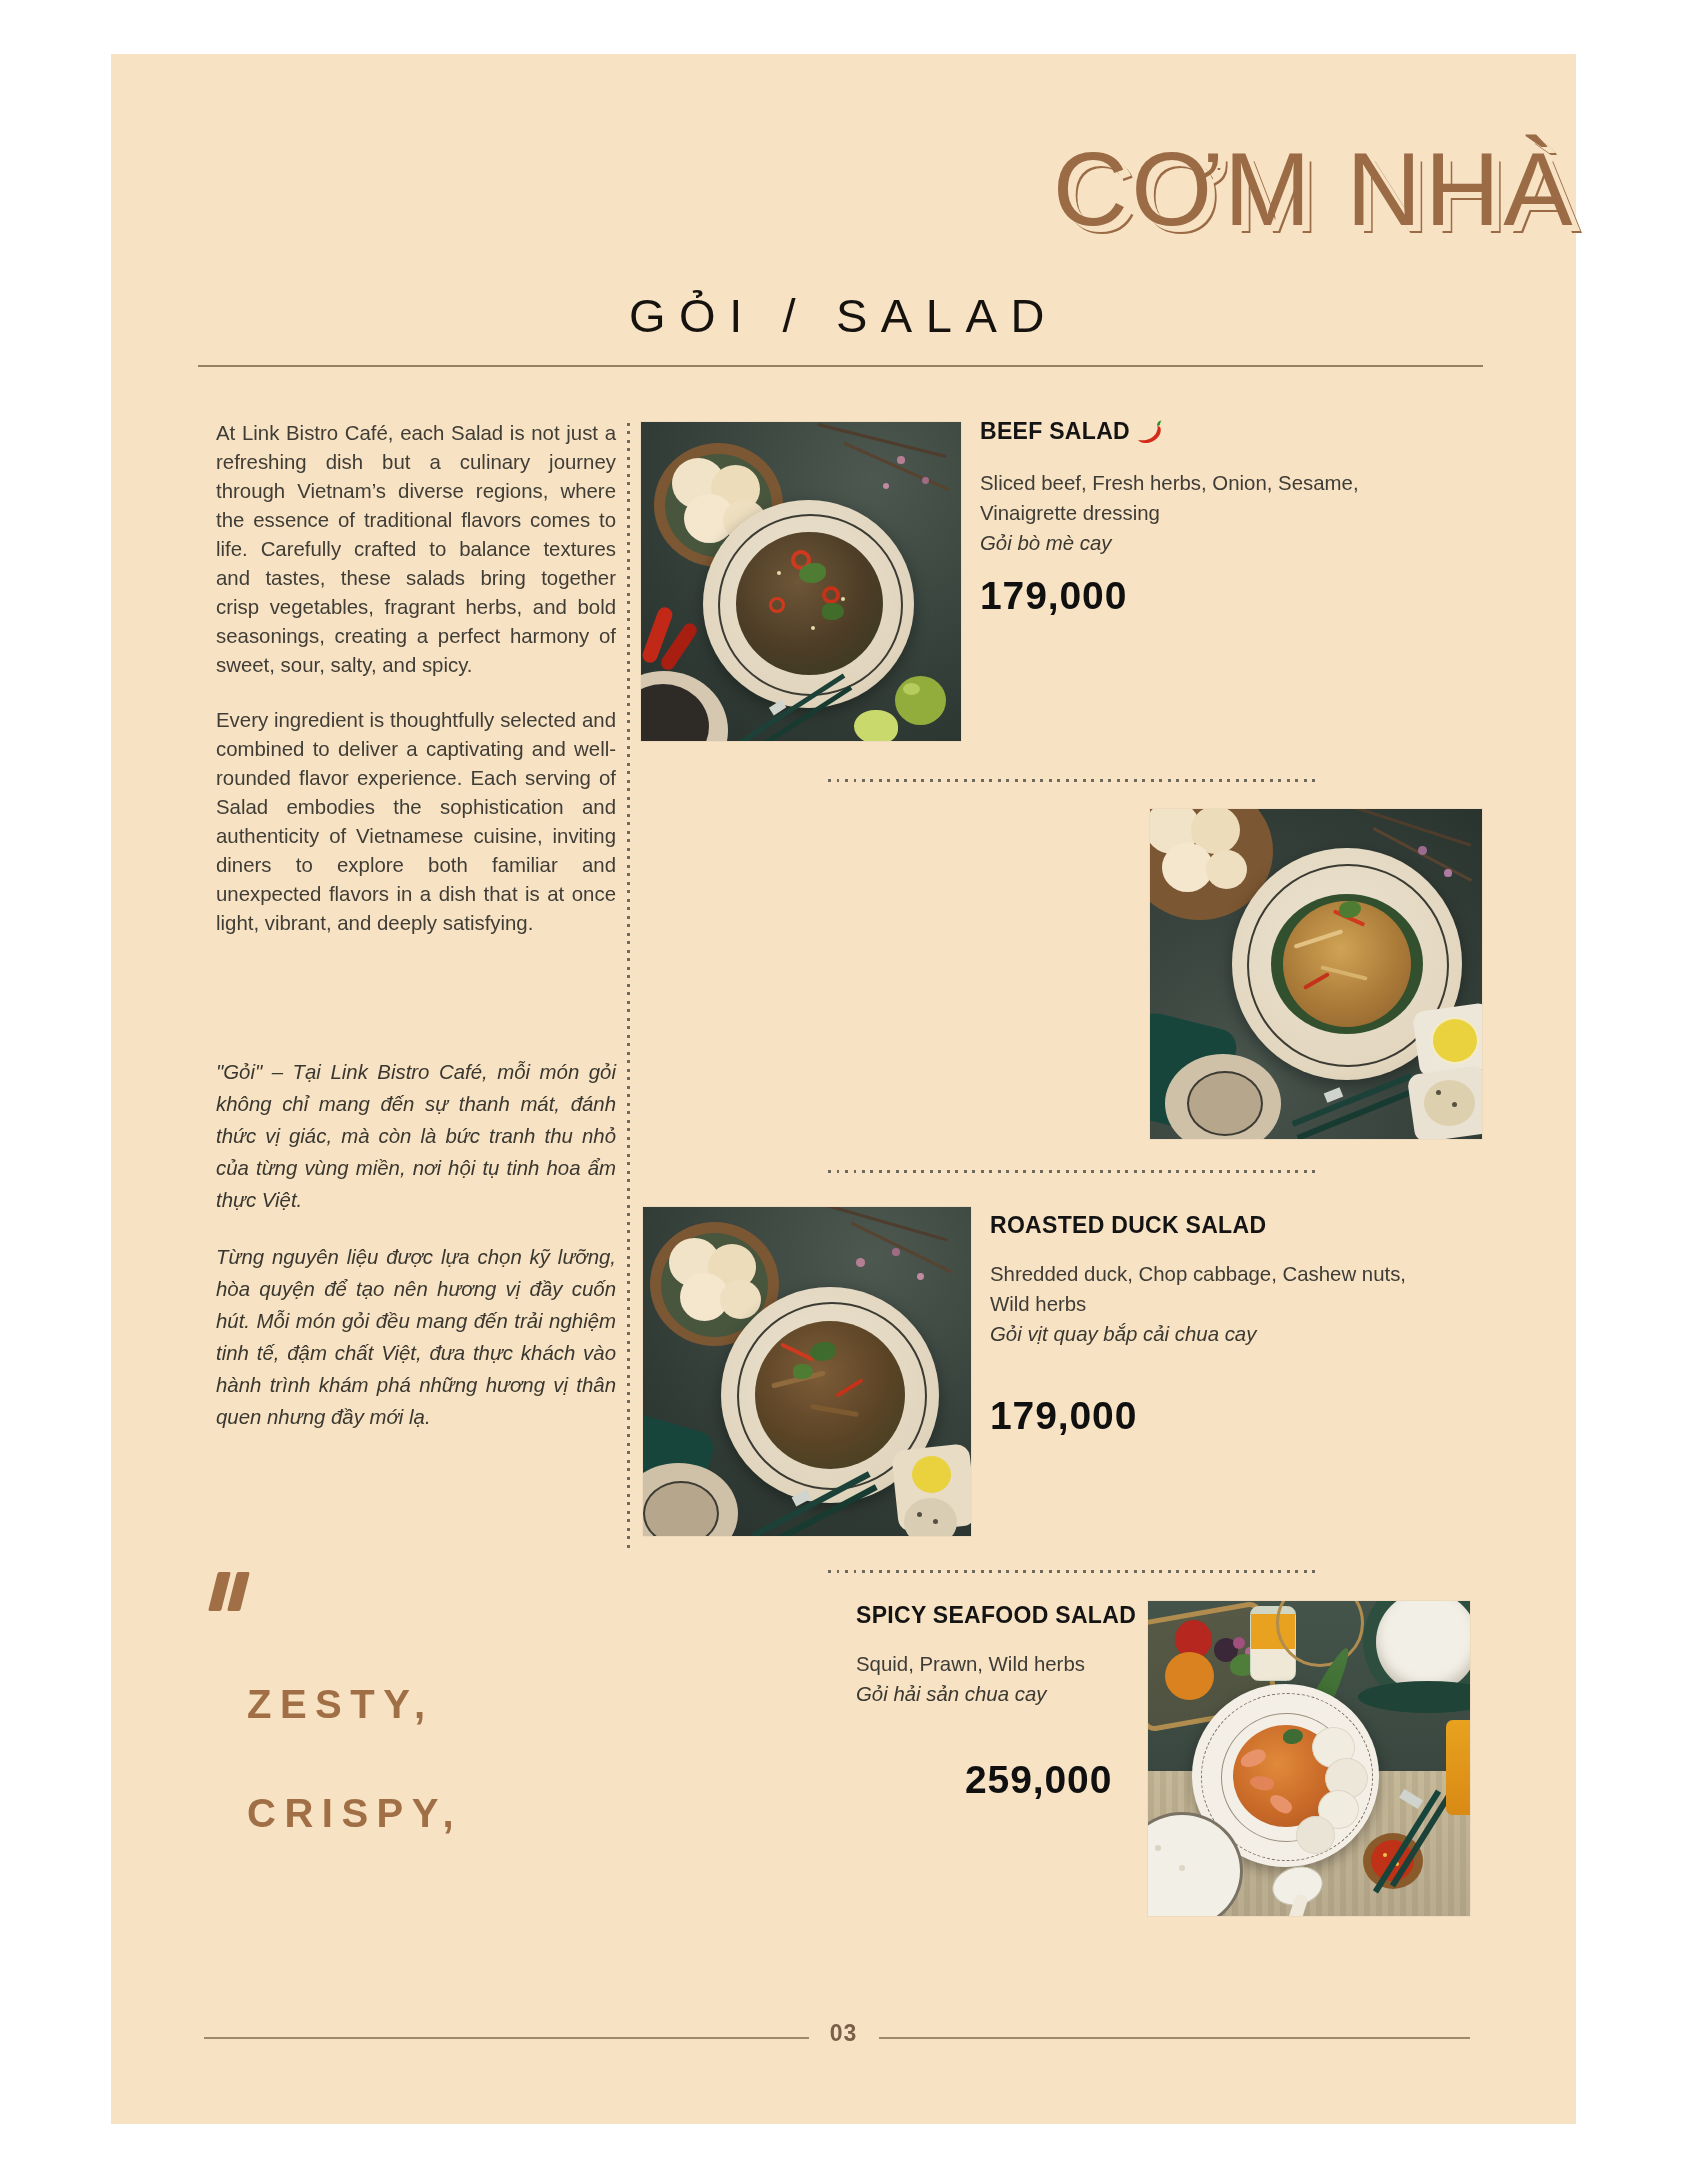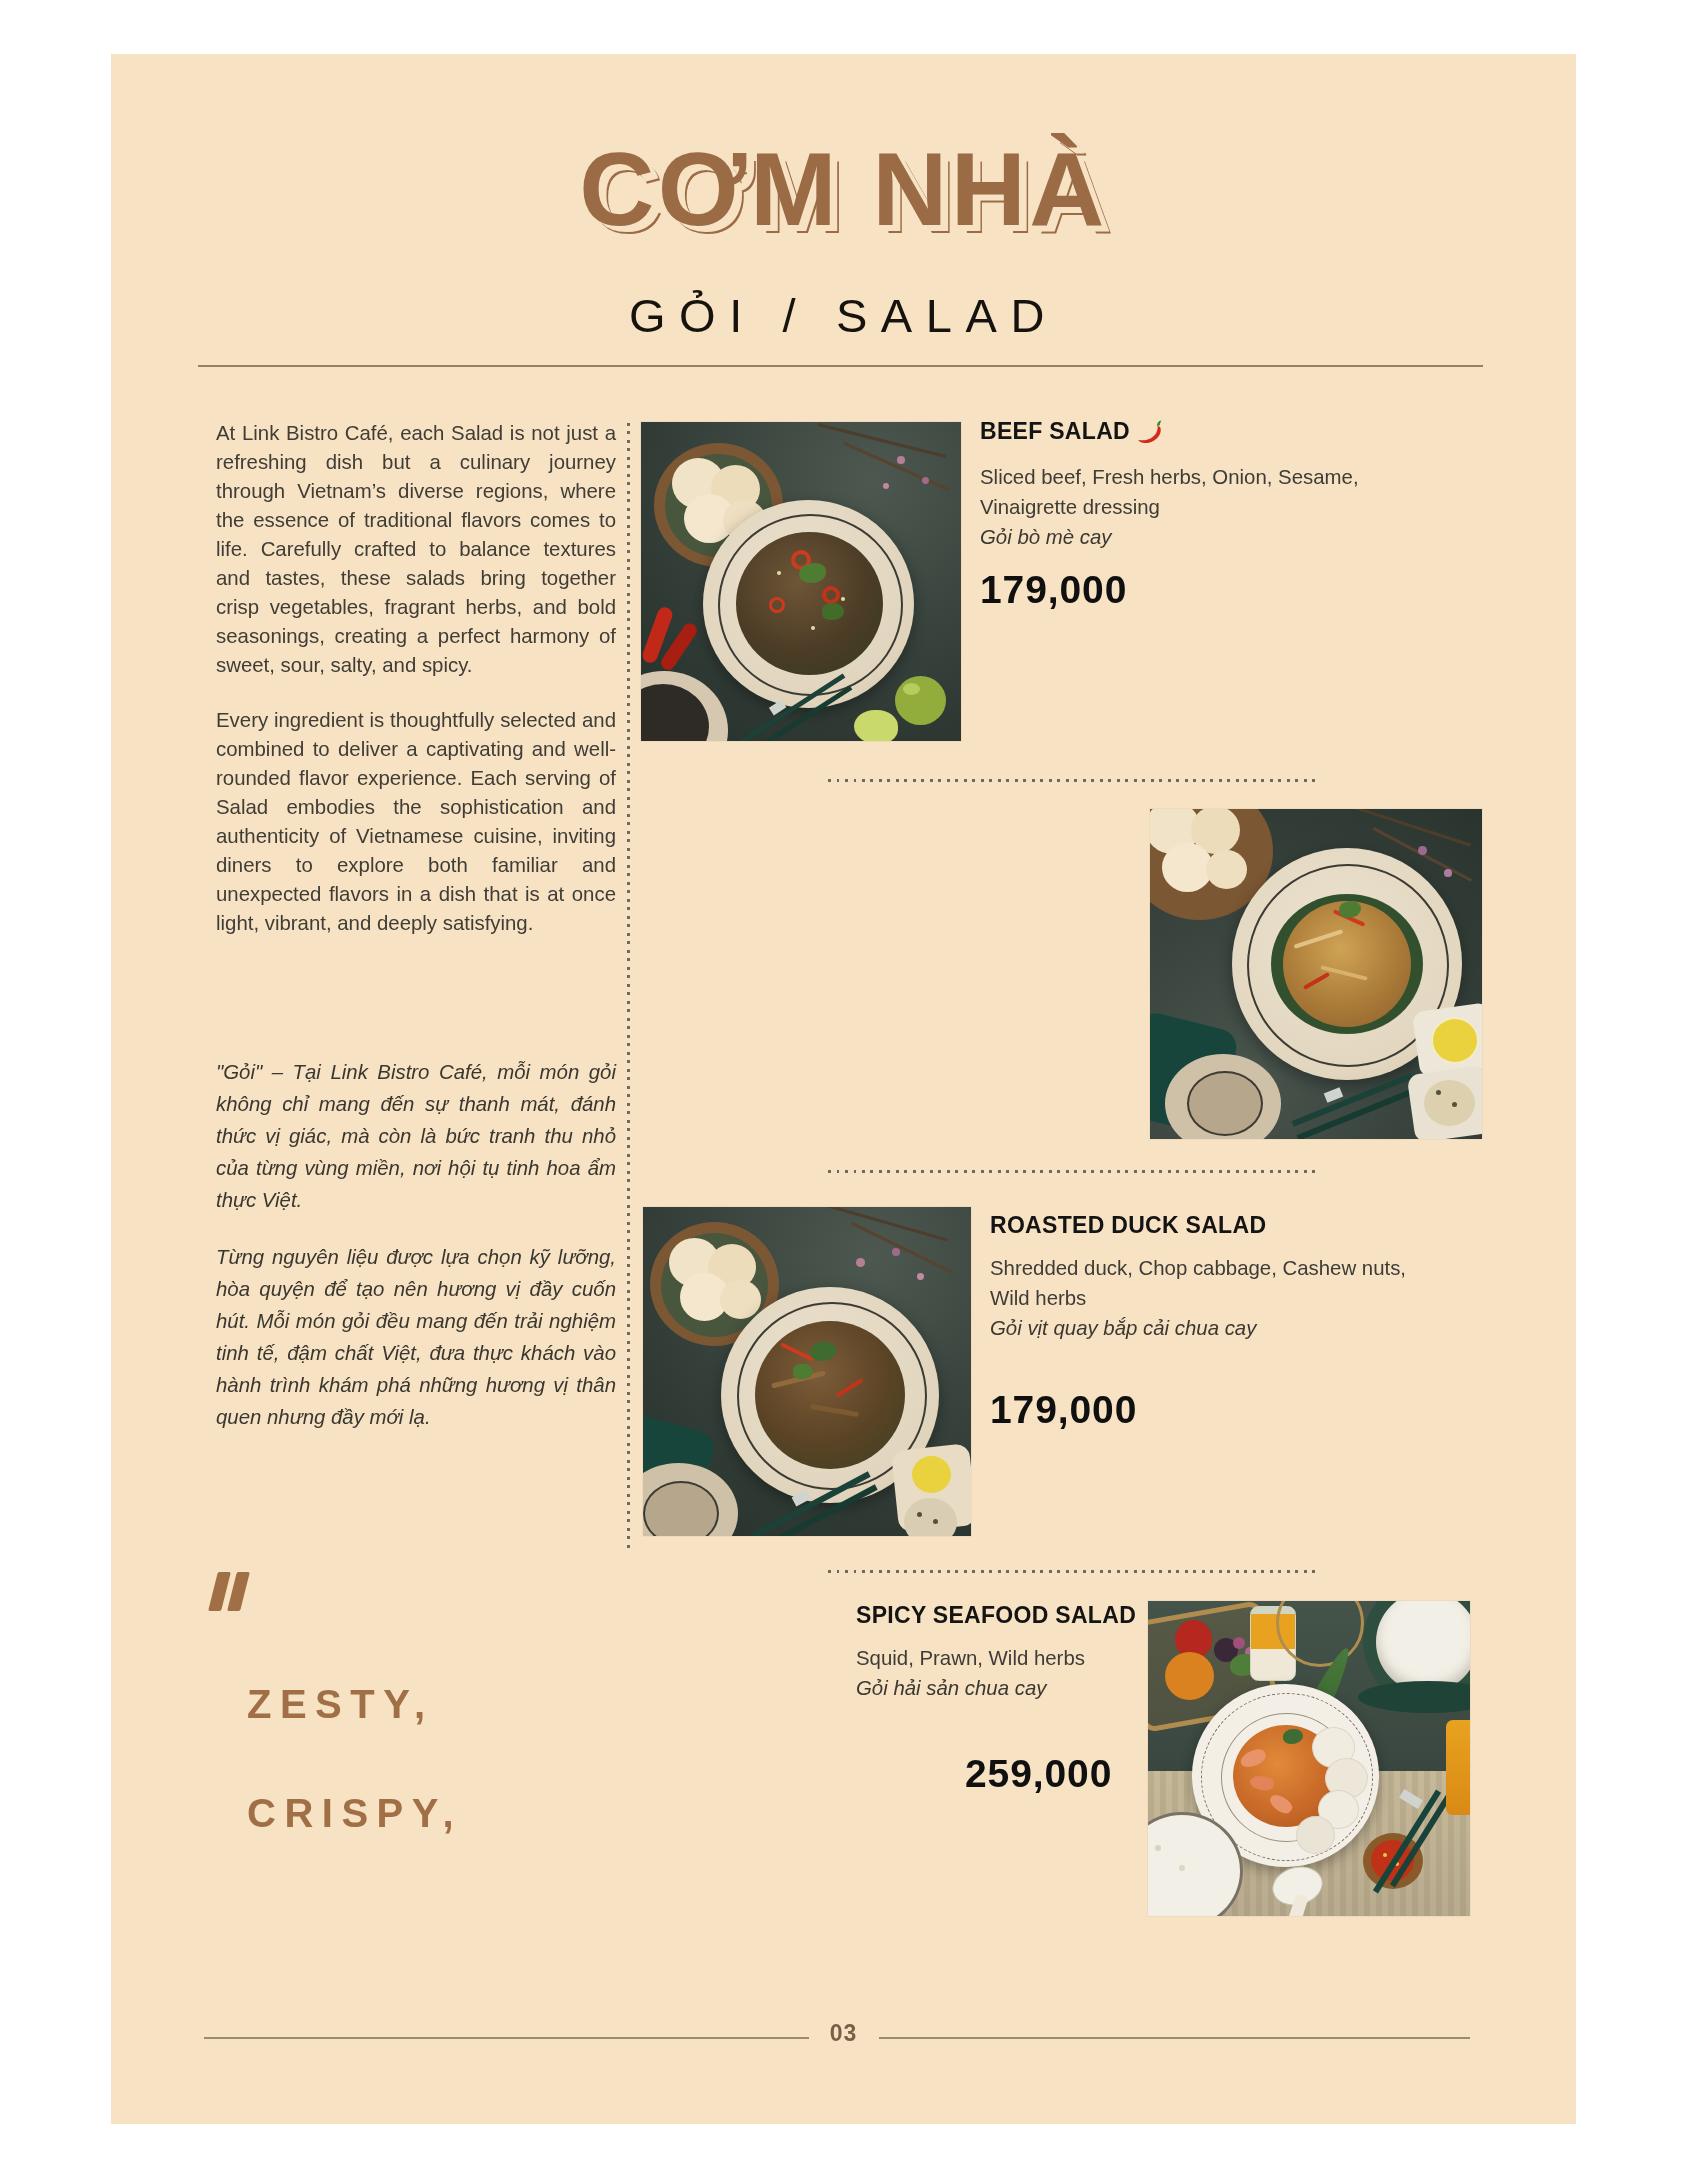--- a/index.html
+++ b/index.html
@@ -3,22 +3,22 @@
 <meta charset="utf-8">
 <style>
   html,body{margin:0;padding:0;background:#ffffff;}
   .page{position:relative;width:1685px;height:2181px;background:#ffffff;overflow:hidden;
         font-family:"Liberation Sans","DejaVu Sans",sans-serif;}
   .panel{position:absolute;left:111px;top:54px;width:1465px;height:2070px;background:#f7e2c4;}
   .abs{position:absolute;}
   .c{position:absolute;border-radius:50%;}
 
   
-  .title-main{position:absolute;left:111px;top:135px;width:1465px;text-align:center;
-    font-size:104px;font-weight:700;letter-spacing:3.4px;color:#9a6b45;line-height:1.05;
+  .title-main{position:absolute;left:111px;top:135px;width:1465px;text-align:right;
+    font-size:104px;font-weight:400;letter-spacing:3.4px;color:#9a6b45;line-height:1.05;
     text-shadow:7.7px 6px 0 #f7e2c4, 9.4px 7.7px 0 #9a6b45;}
   .title-sub{position:absolute;left:111px;top:288px;width:1465px;text-align:center;
     font-size:47px;font-weight:400;letter-spacing:13.6px;color:#16130f;}
   .title-rule{position:absolute;left:198px;top:365px;width:1285px;height:1.7px;background:#97805f;}
 
   
   .intro{position:absolute;left:216px;top:419px;width:400px;color:#3f3d36;
     font-size:20.4px;line-height:29px;text-align:justify;}
   .intro p{margin:0 0 25.6px 0;}
   .intro .vn{font-style:italic;line-height:32px;color:#39372f;}
@@ -26,21 +26,21 @@
 
   
   .vdots{position:absolute;left:627px;top:423px;width:2.6px;height:1129px;
     background-image:repeating-linear-gradient(180deg,#6f6a5e 0 2.6px,transparent 2.6px 8.5px);}
   .hdots{position:absolute;height:2.6px;width:490px;left:828px;
     background-image:repeating-linear-gradient(90deg,#6f6a5e 0 2.6px,transparent 2.6px 8.5px);}
 
   
   .item{position:absolute;}
   .item-title{font-size:23px;font-weight:700;color:#141414;letter-spacing:0.3px;line-height:29px;}
-  .item-desc{font-size:20.4px;color:#3e3c36;line-height:30px;margin-top:13px;}
+  .item-desc{font-size:20.4px;color:#3e3c36;line-height:30px;margin-top:19px;}
   .item-viet{font-size:20.4px;font-style:italic;color:#3a3831;line-height:31px;}
   .item-price{font-size:39px;font-weight:700;color:#101010;letter-spacing:0.9px;}
   .t-right{text-align:right;}
   .title-row{display:flex;align-items:flex-start;gap:5.1px;}
   .chili{display:inline-block;margin-top:1.7px;}
 
   
   .quote{position:absolute;left:213px;top:1572px;width:545px;color:#a06f45;}
   .qmark{height:44px;}
   .qb{display:inline-block;width:12.8px;height:39px;background:#a06f45;

